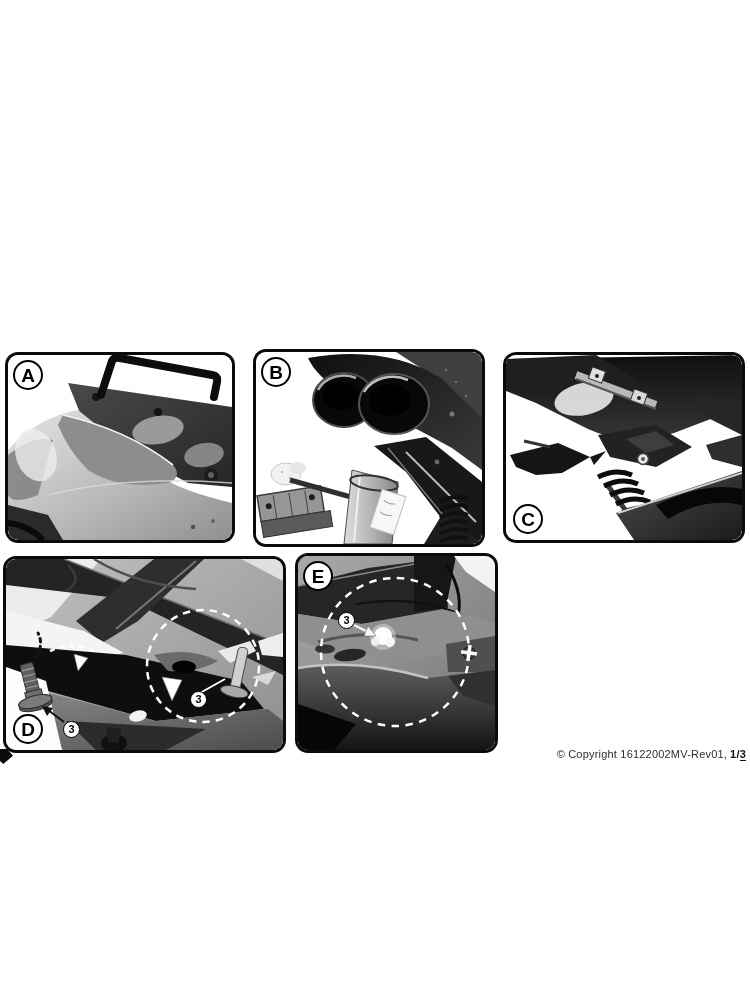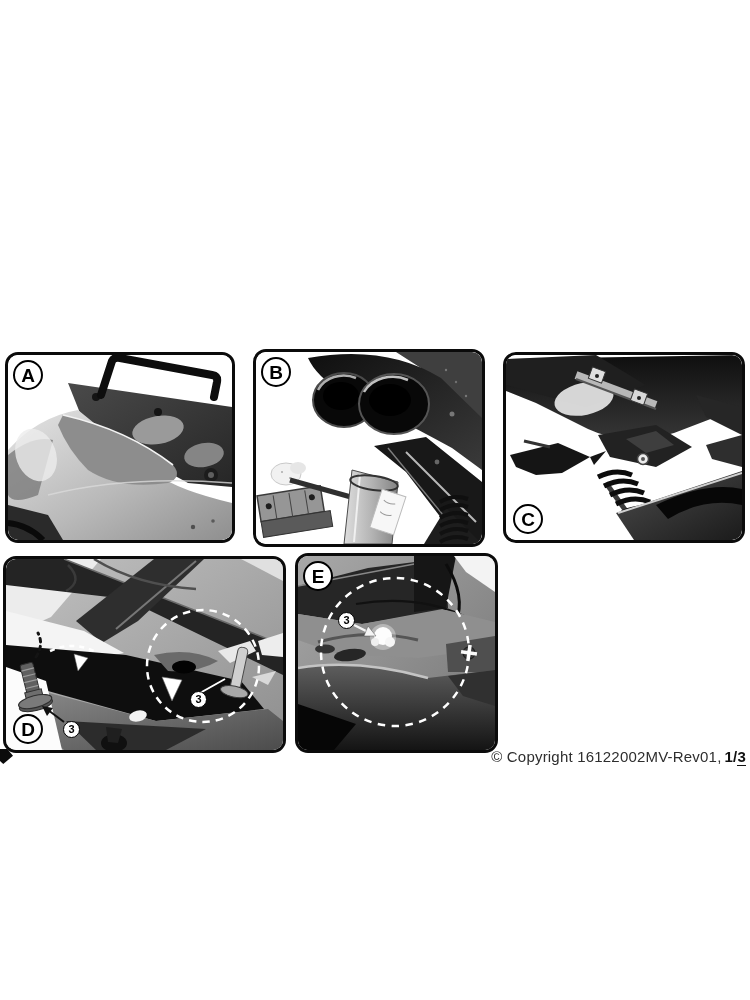--- a/index.html
+++ b/index.html
@@ -18,21 +18,21 @@
     font-weight:bold;font-size:19px;color:#000;box-sizing:border-box;line-height:1;
   }
   .step-label.tl{left:5px;top:5px;}
   .step-label.bl{left:7px;bottom:6px;}
   .callout{
     position:absolute;width:17px;height:17px;border:1.6px solid #000;border-radius:50%;
     background:#fff;display:flex;align-items:center;justify-content:center;
     font-weight:bold;font-size:11px;color:#000;box-sizing:border-box;line-height:1;
   }
   .footer{
-    position:absolute;top:748px;right:4px;font-size:15px;color:#2e2e2e;
+    position:absolute;top:748px;right:4px;font-size:11px;color:#2e2e2e;
     letter-spacing:0.2px;white-space:nowrap;
   }
   .footer .pg{font-weight:bold;color:#111;margin-left:3px;}
   .footer .u{border-bottom:1px solid #111;}
   .corner-artifact{
     position:absolute;left:0;top:749px;width:13px;height:15px;background:#0b0b0b;
     -webkit-clip-path:polygon(0 0,55% 0,100% 45%,25% 100%,0 80%);
     clip-path:polygon(0 0,55% 0,100% 45%,25% 100%,0 80%);
   }
 </style>

